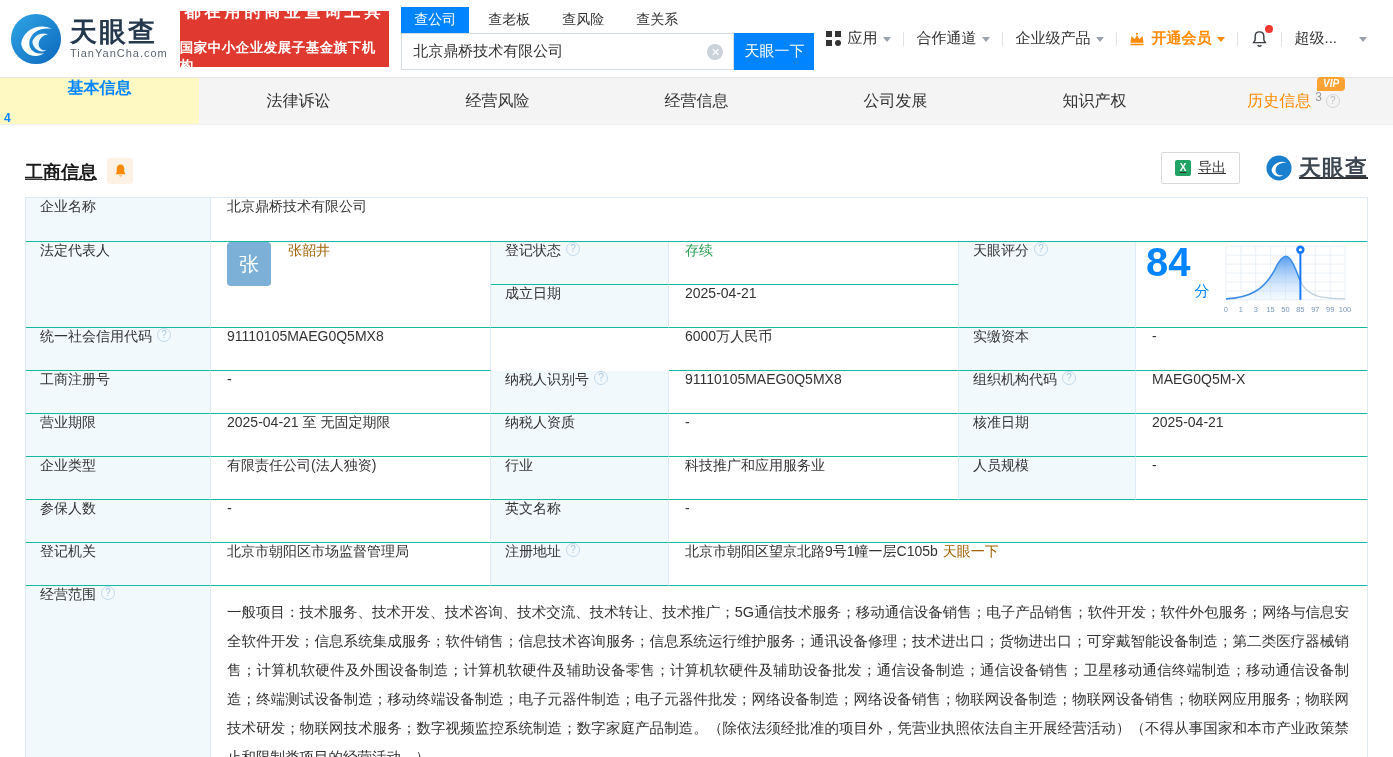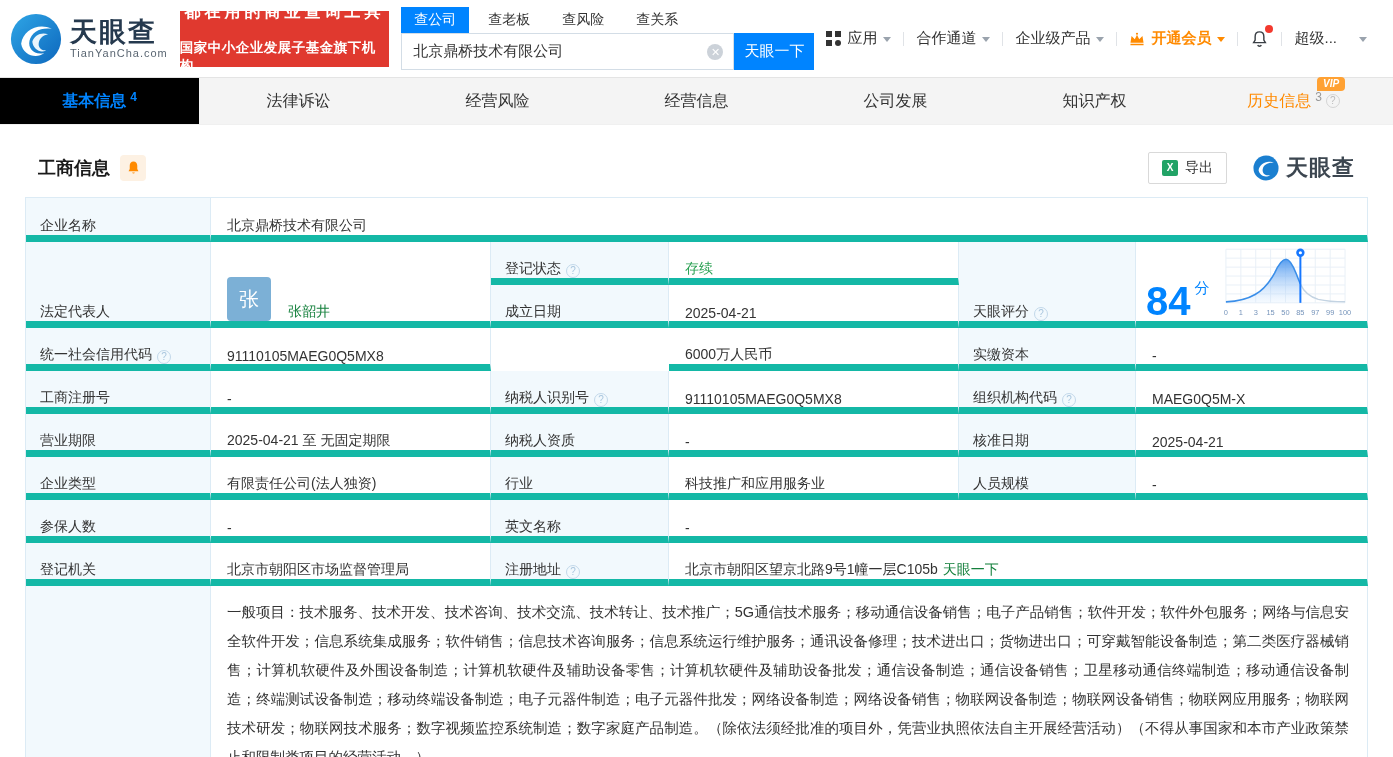--- a/index.html
+++ b/index.html
@@ -36,56 +36,56 @@
   .caret.orange { border-top-color:#ff8a00; }
   .vdiv { width:1px; height:14px; background:#e0e3e7; }
   .nav-vip { color:#ff8a00; font-weight:bold; }
   .bell-wrap { position:relative; padding:0 12px; cursor:pointer; display:flex; align-items:center; }
   .red-dot { position:absolute; top:-4px; right:8px; width:8px; height:8px; border-radius:50%; background:#f3392e; }
   .nav-super { gap:22px; }
 
   
   .main-tabs { display:flex; height:48px; background:#f4f4f4; border-top:1px solid #e4e4e4; border-bottom:1px solid #f0f0f0; }
   .main-tab { flex:1; display:flex; align-items:center; justify-content:center; font-size:16px; color:#333; cursor:pointer; position:relative; }
-  .main-tab.active { background:#000000; color:#0084ff; font-weight:bold; }
+  .main-tab.active { background:#fef9c3; color:#0084ff; font-weight:bold;flex-direction:column; }
   .tab-count { font-size:12px; margin-left:4px; align-self:flex-start; margin-top:12px; }
   .main-tab.active .tab-count { color:#0084ff; }
   .main-tab.history .tab-label { color:#ff8a00; }
   .main-tab.history .tab-count { color:#999; }
   .tab-label-wrap { position:relative; display:flex; align-items:center; }
   .vip-badge { position:absolute; top:-14px; right:-34px; background:#ffa133; color:#fff; font-size:10px;
     font-style:italic; font-weight:bold; padding:1px 6px 2px; border-radius:4px 4px 4px 0; }
   .q { width:14px; height:14px; border:1px solid #c2d8ea; border-radius:50%; color:#a9c6de;
     font-size:10px; line-height:12px; text-align:center; display:inline-block; flex:none; cursor:pointer; }
   .q::before { content:"?"; }
   .q.grey { border-color:#d4d4d4; color:#bbb; margin-left:4px; }
 
   
-  .section-head { display:flex; align-items:center; margin:27px 38px 13px; }
+  .section-head { display:flex; align-items:flex-end; margin:27px 25px 13px;text-decoration:underline; }
   .section-title { font-size:18px; font-weight:bold; color:#1a1a1a; }
   .bell-box { margin-left:10px; width:26px; height:26px; background:#fdf1e3; border-radius:4px;
     display:flex; align-items:center; justify-content:center; cursor:pointer; }
   .head-right { margin-left:auto; display:flex; align-items:center; }
   .export-btn { display:flex; align-items:center; gap:7px; height:32px; padding:0 13px; border:1px solid #d9d9d9;
     border-radius:2px; background:#fff; font-size:14px; color:#333; cursor:pointer; font-family:inherit; }
   .xls-icon { width:16px; height:16px; background:#21a366; border-radius:2px; color:#fff; font-size:10px;
     font-weight:bold; line-height:16px; text-align:center; }
   .watermark { display:flex; align-items:center; gap:7px; margin-left:26px; }
   .wm-text { font-size:22px; font-weight:bold; color:#3c4650; letter-spacing:1px; }
 
   
   .biz-table { margin:0 25px; display:grid;
     grid-template-columns:185px 280px 178px 290px 177px 1fr;
     grid-template-rows:44px repeat(8,43px) auto;
     border-top:1px solid #dcebf5; border-left:1px solid #dcebf5; }
-  .cell { border-right:1px solid #dcebf5; border-bottom:7px solid #14b8a6;
-    display:flex; align-items:flex-end; padding:0 16px; font-size:14px; color:#333; gap:5px; }
+  .cell { border-right:1px solid #dcebf5; border-bottom:1px solid #14b8a6;
+    display:flex; align-items:flex-start; padding:0 16px; font-size:14px; color:#333; gap:5px; }
   .cell.lbl { background:#f2f9fd; padding:0 14px; }
   .green { color:#2aa153; }
-  .link { color:#15803d; cursor:pointer; }
+  .link { color:#a16207; cursor:pointer; }
   .avatar { width:44px; height:44px; border-radius:4px; background:#7cb0d6; color:#fff; font-size:20px;
     display:flex; align-items:center; justify-content:center; cursor:pointer; flex:none; }
   .rep-name { margin-left:12px; }
   .score-cell { padding:0 6px 0 10px; gap:8px; }
   .score-num { font-size:40px; font-weight:bold; color:#0084ff; line-height:1; }
   .score-unit { font-size:15px; color:#0084ff; align-self:center; margin-top:14px; margin-left:-4px; }
   .score-svg { width:134px; height:76px; flex:none; }
   .scope-cell { padding:12px 18px 14px 16px; line-height:29px; text-align:justify; display:block; font-size:14.5px; }
 
   svg { display:block; }

